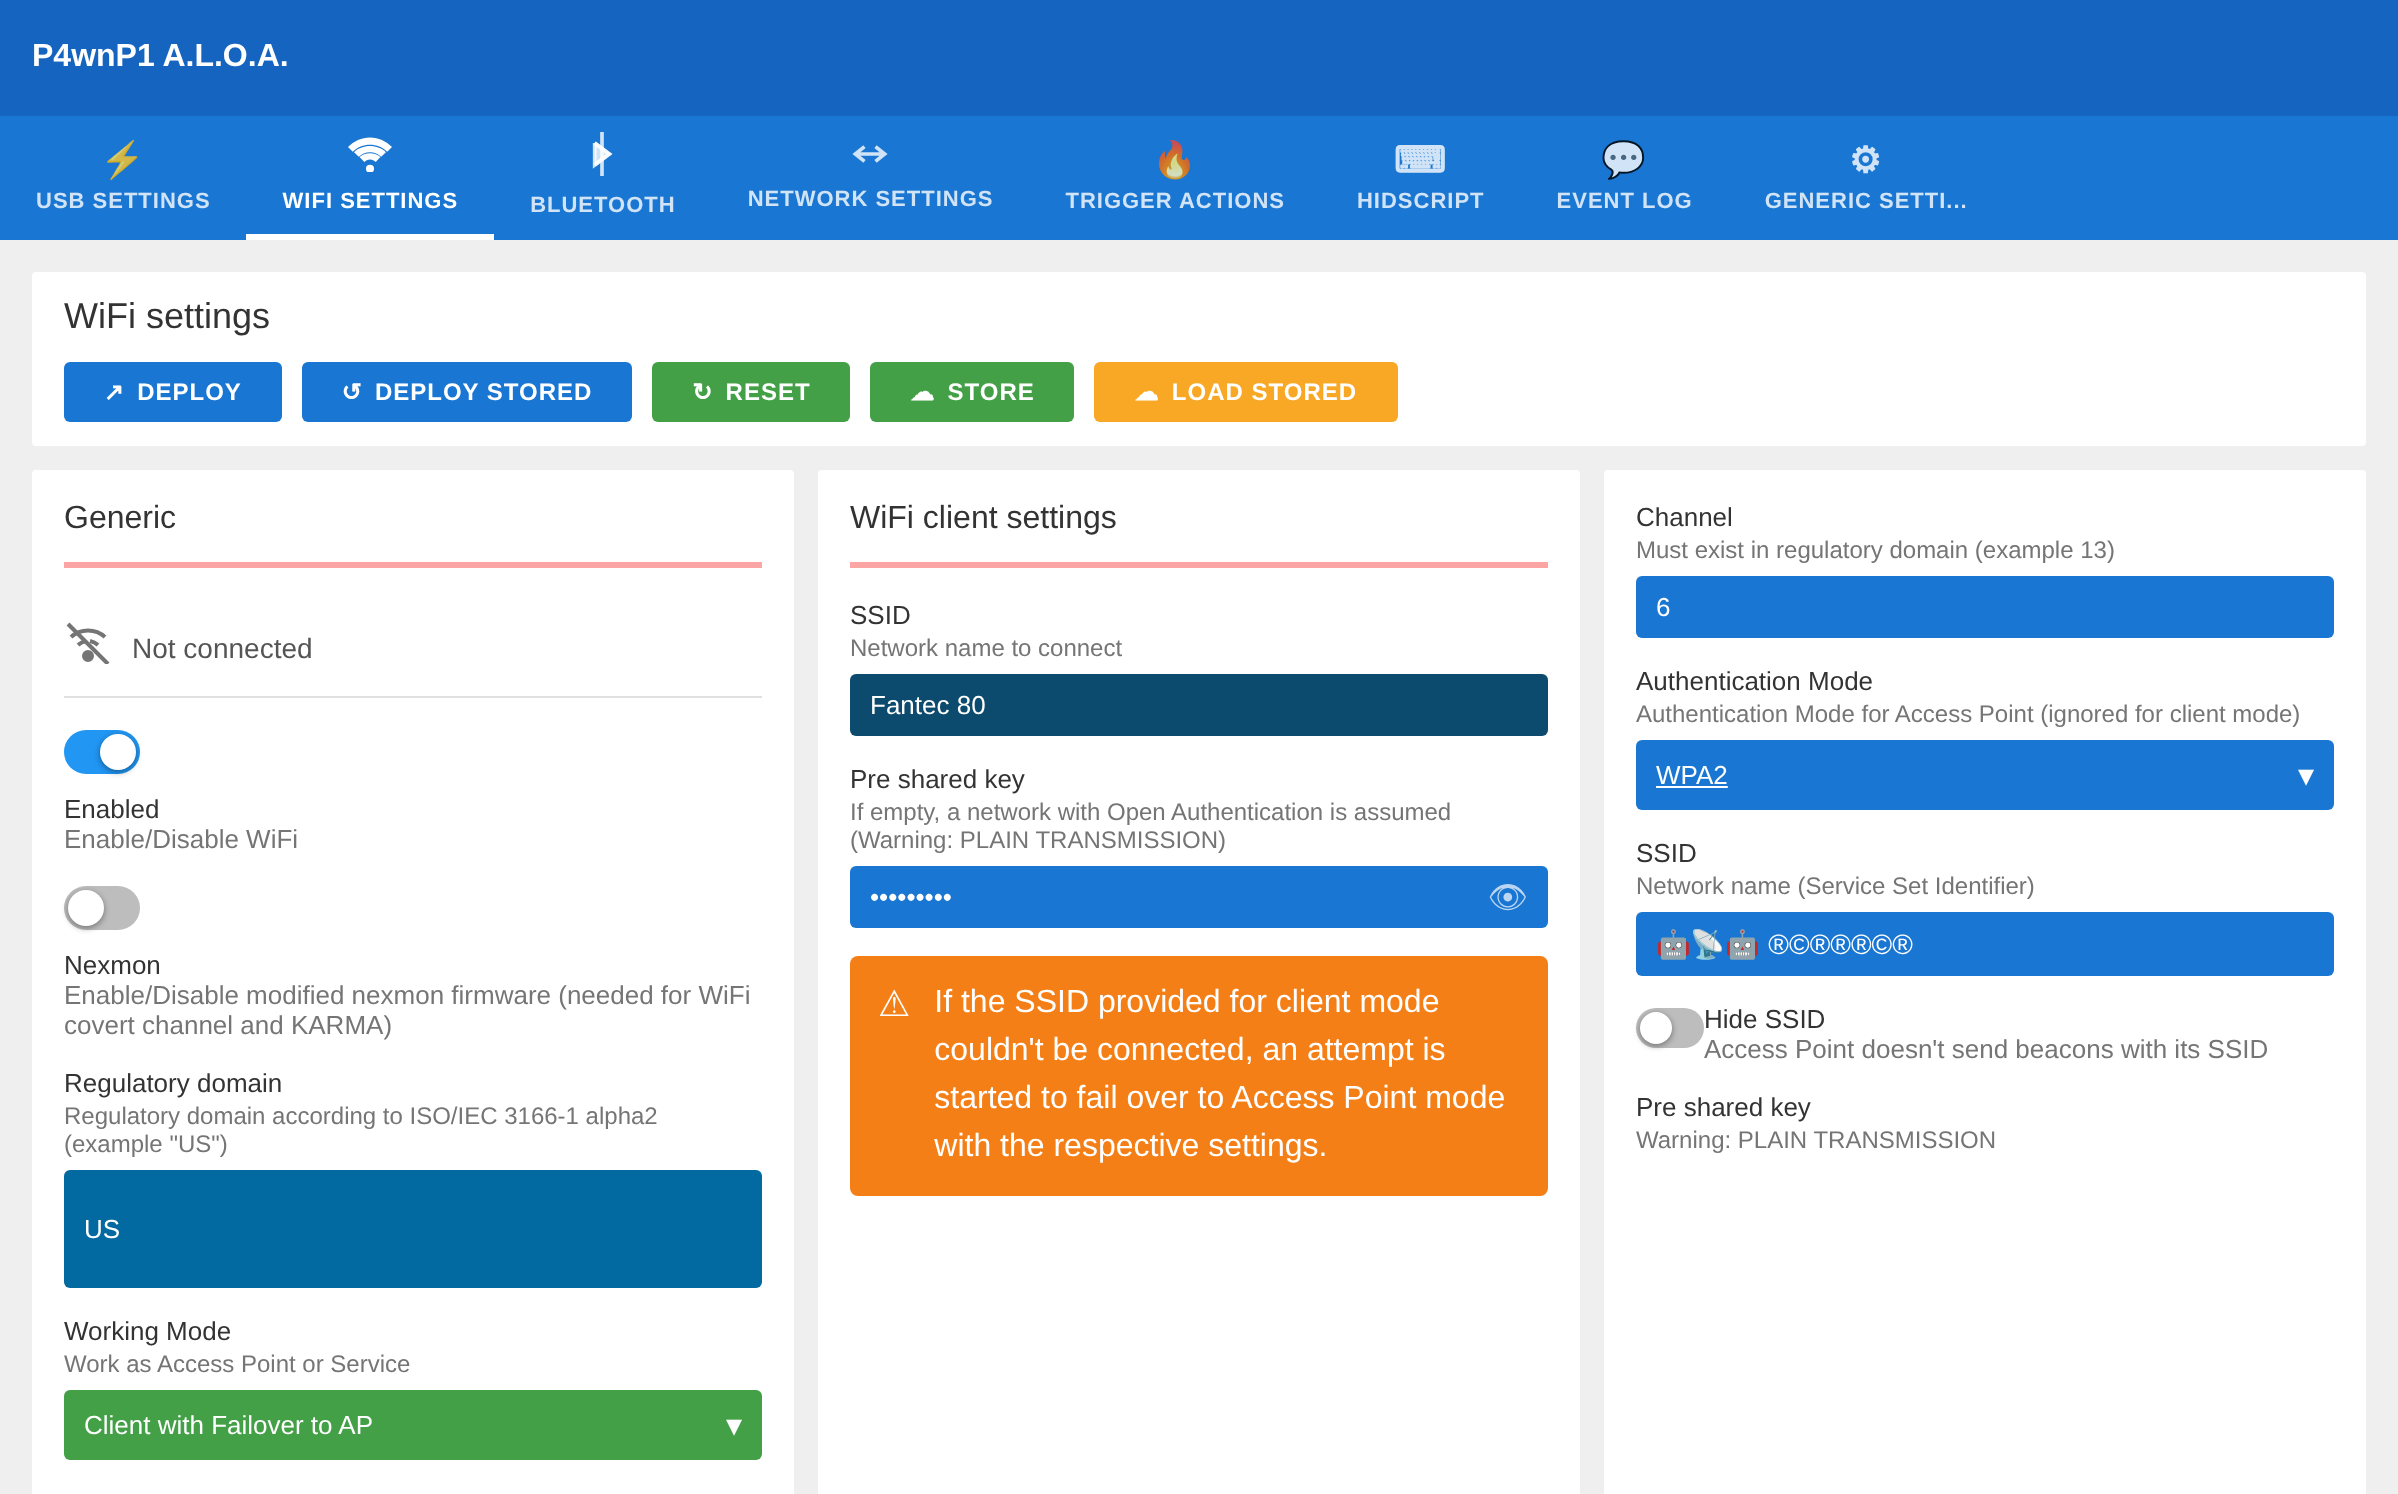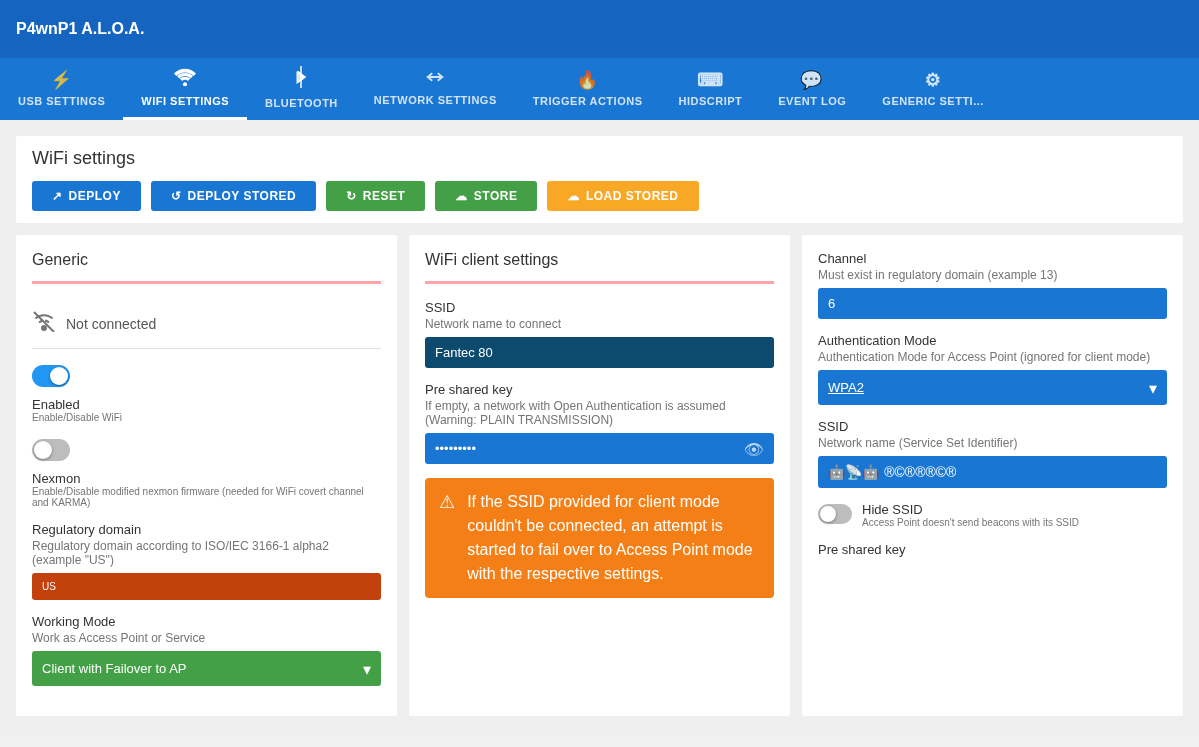--- a/index.html
+++ b/index.html
@@ -100,26 +100,26 @@
     }
     .field-sublabel {
       font-size: 12px;
       color: #757575;
       margin-bottom: 6px;
     }
     .field-group { margin-bottom: 14px; }
 
     input[type="text"], input[type="password"] {
       width: 100%;
-      padding: 8px 10px;
-      background: #c2410c;
+      padding: 22px 10px;
+      background: #0369a1;
       border: none;
       border-radius: 3px;
       color: white;
-      font-size: 10px;
+      font-size: 13px;
       outline: none;
     }
     input[type="text"]::placeholder { color: rgba(255,255,255,0.7); }
 
     .input-with-icon {
       position: relative;
     }
     .input-with-icon input { padding-right: 36px; }
     .input-with-icon .eye-icon {
       position: absolute; right: 10px; top: 50%; transform: translateY(-50%);
@@ -136,21 +136,21 @@
     }
     .toggle.off { background: #bdbdbd; }
     .toggle::after {
       content: ''; width: 18px; height: 18px; border-radius: 50%;
       background: white; position: absolute; top: 2px; right: 2px;
       box-shadow: 0 1px 3px rgba(0,0,0,0.4);
       transition: left 0.2s;
     }
     .toggle.off::after { left: 2px; right: auto; }
     .toggle-text .toggle-title { font-size: 13px; font-weight: 500; }
-    .toggle-text .toggle-sub { font-size: 10px; color: #757575; }
+    .toggle-text .toggle-sub { font-size: 13px; color: #757575; }
 
     
     .status-row {
       display: flex; align-items: center; gap: 10px;
       padding: 10px 0; border-bottom: 1px solid #e0e0e0; margin-bottom: 14px;
     }
     .status-icon { font-size: 22px; color: #757575; }
     .status-text { font-size: 14px; color: #555; }
 
     
@@ -210,21 +210,21 @@
     .ssid-field {
       background: #1976d2;
       border-radius: 3px;
       padding: 8px 10px;
       color: white;
       font-size: 14px;
     }
 
     
     .hide-ssid-row {
-      display: flex; align-items: flex-start; gap: 10px; margin-bottom: 6px;
+      display: flex; align-items: flex-start; margin-bottom: 6px;
     }
     .toggle-small {
       width: 34px; height: 20px; border-radius: 10px;
       background: #bdbdbd; position: relative; cursor: pointer; flex-shrink: 0; margin-top: 2px;
     }
     .toggle-small::after {
       content: ''; width: 16px; height: 16px; border-radius: 50%;
       background: white; position: absolute; top: 2px; left: 2px;
       box-shadow: 0 1px 3px rgba(0,0,0,0.4);
     }
@@ -430,17 +430,18 @@
           <div class="toggle-small"></div>
           <div class="toggle-text">
             <div class="toggle-title">Hide SSID</div>
             <div class="toggle-sub">Access Point doesn't send beacons with its SSID</div>
           </div>
         </div>
       </div>
 
       <div class="field-group">
         <div class="field-label">Pre shared key</div>
+        <div class="field-sublabel">Warning: PLAIN TRANSMISSION</div>
       </div>
     </div>
 
   </div>
 </div>
 
 </body></html>

